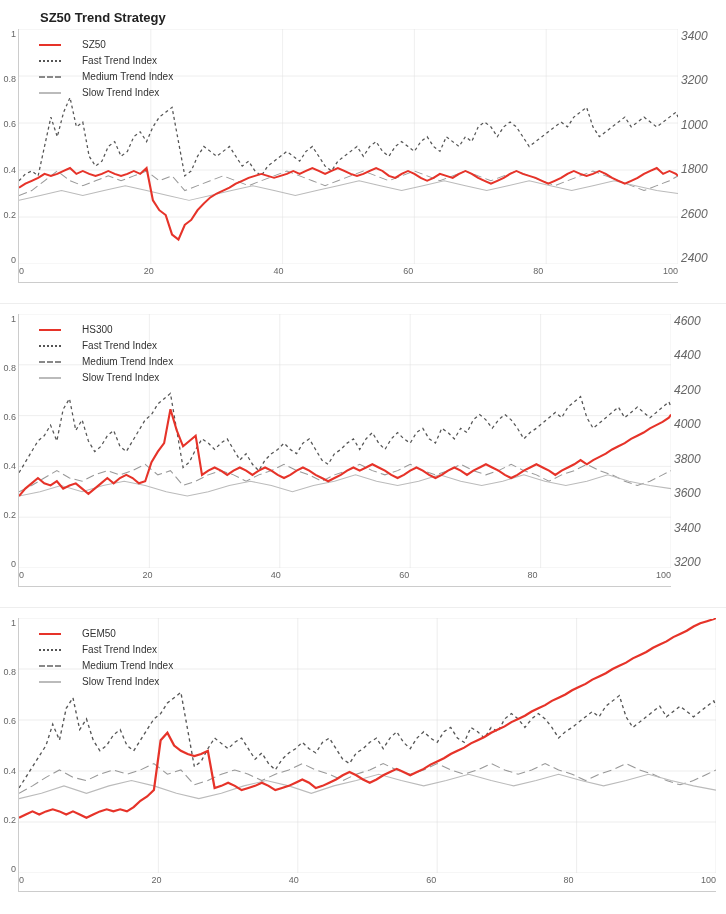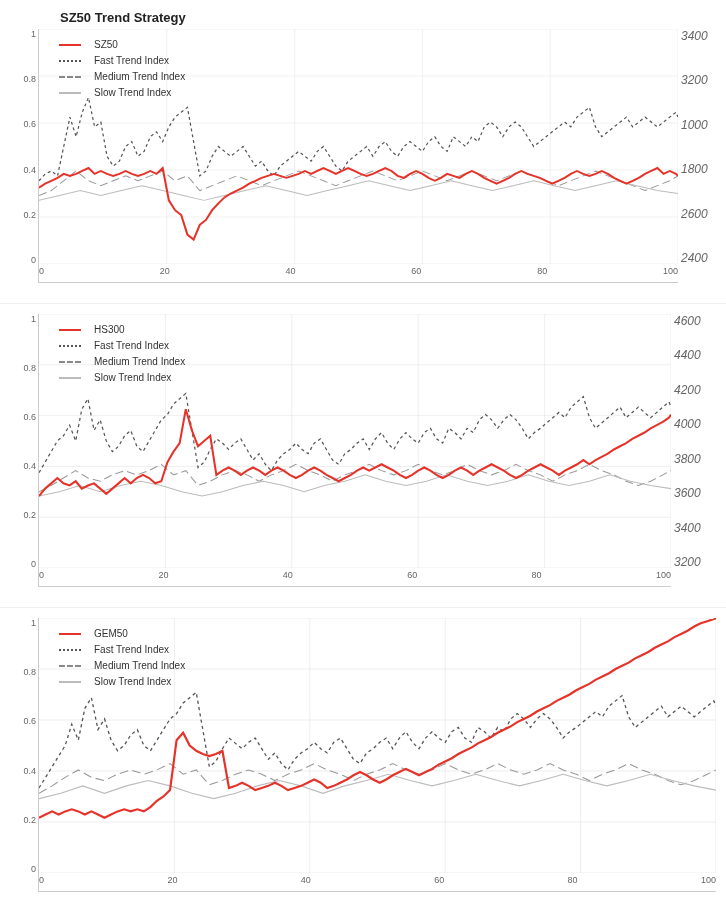--- a/index.html
+++ b/index.html
@@ -9,21 +9,21 @@
       font-size: 11px;
       color: #333;
       width: 726px;
       min-height: 914px;
     }
     .chart-container {
       width: 726px;
       height: 304px;
       display: flex;
       flex-direction: column;
-      padding: 10px 10px 20px 20px;
+      padding: 10px 10px 20px 0;
       border-bottom: 1px solid #eee;
       position: relative;
     }
     .chart-title {
       font-size: 13px;
       font-weight: bold;
       margin-bottom: 4px;
       margin-left: 40px;
       color: #222;
     }
@@ -88,21 +88,21 @@
     .legend {
       position: absolute;
       top: 8px;
       left: 20px;
       font-size: 10px;
       line-height: 16px;
     }
     .legend-item {
       display: flex;
       align-items: center;
-      gap: 13px;
+      gap: 21px;
     }
     .legend-line {
       width: 22px;
       height: 2px;
       display: inline-block;
     }
     .legend-line.solid-red {
       background: #e63329;
       height: 2px;
     }

